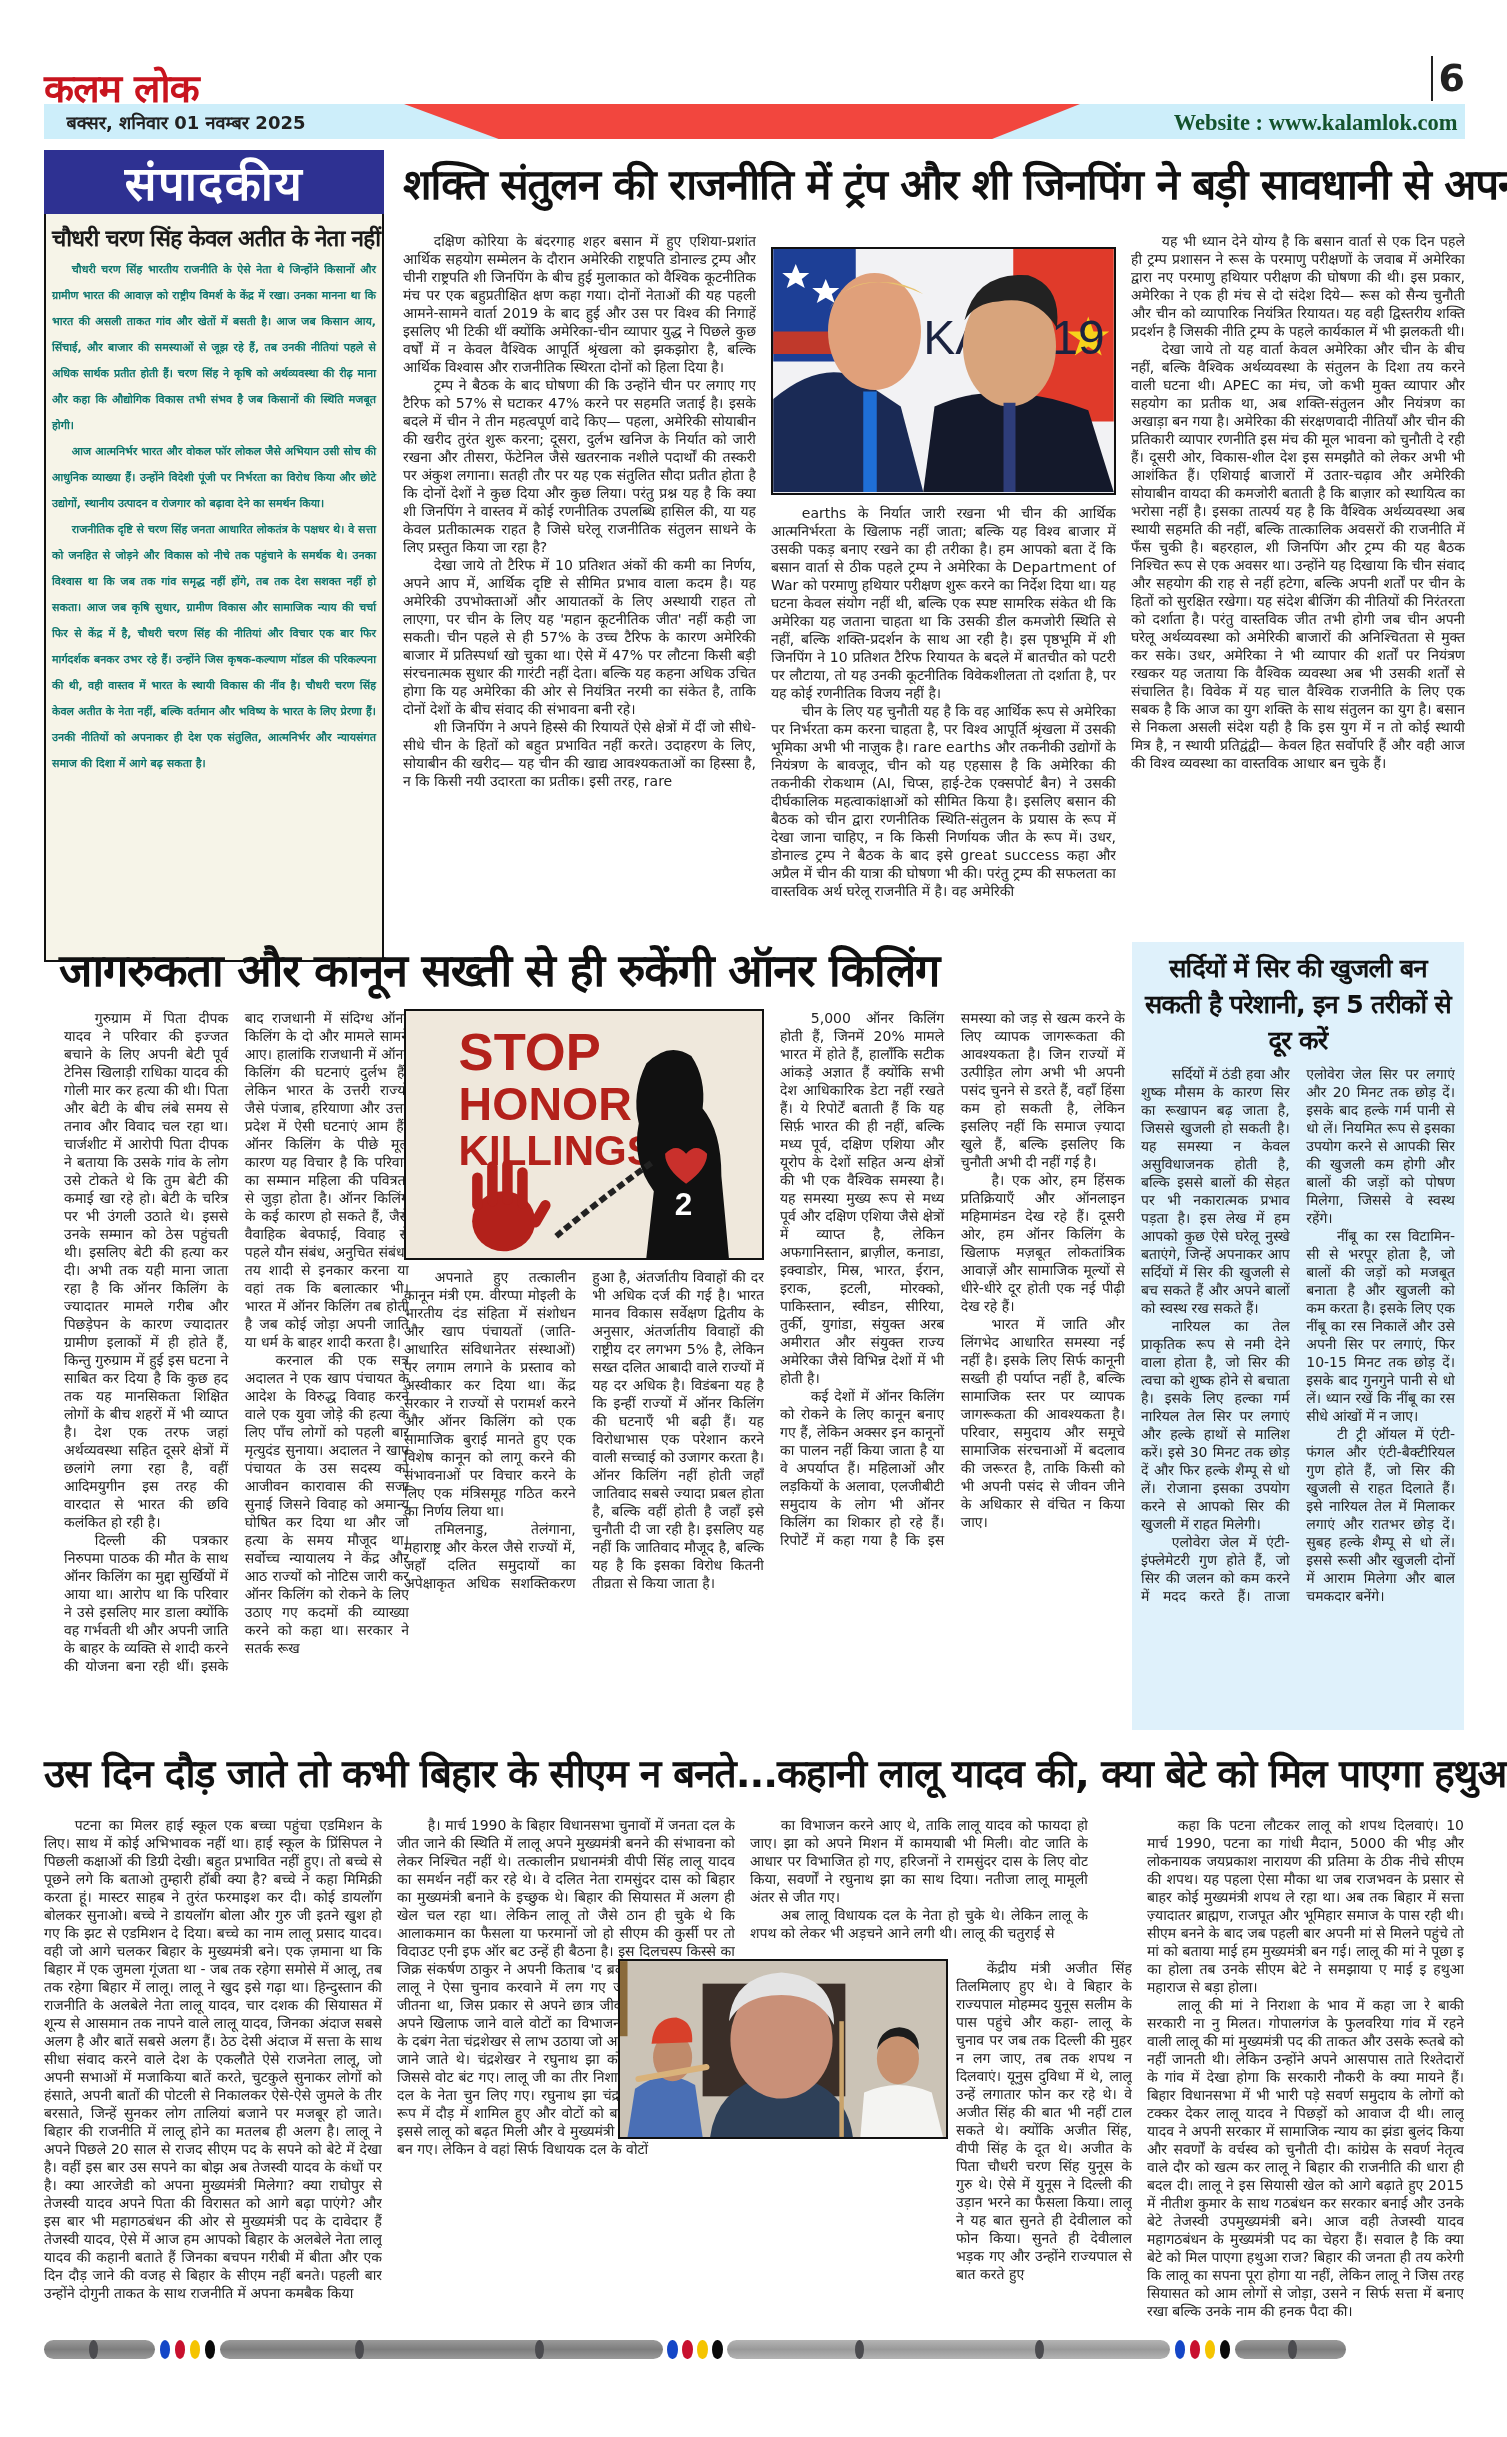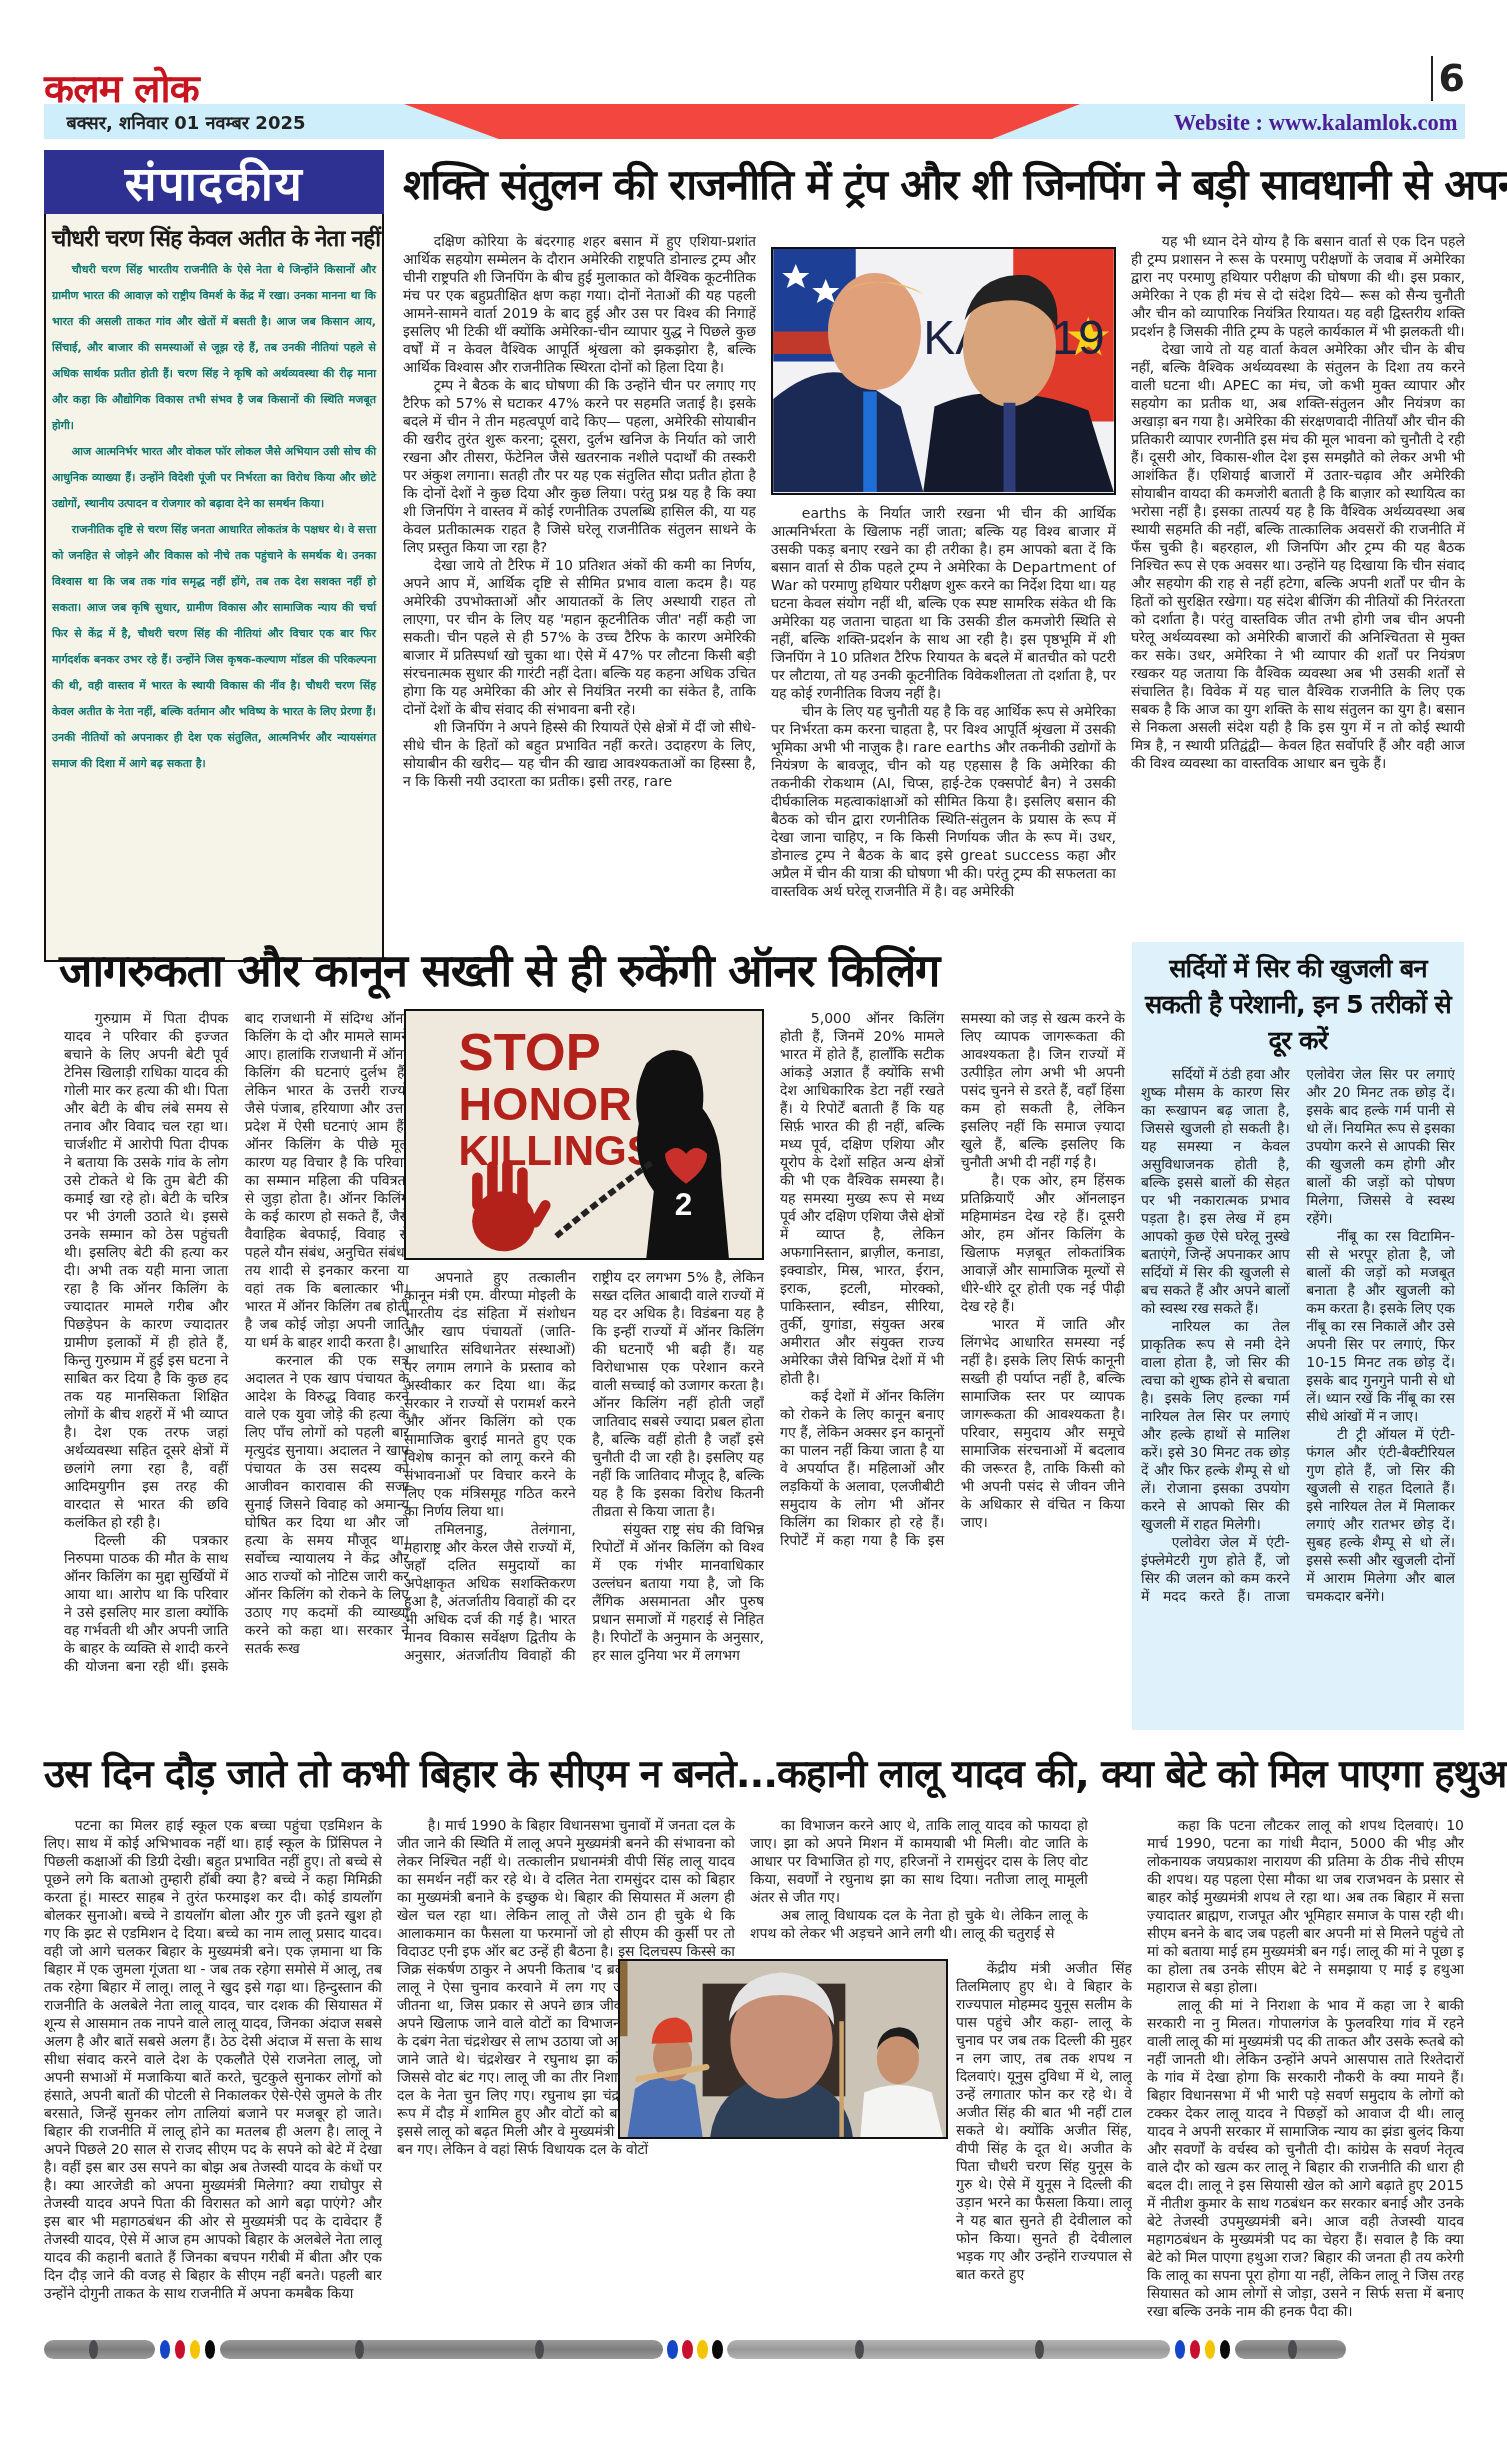--- a/index.html
+++ b/index.html
@@ -9,21 +9,21 @@
   .page { position: absolute; left: 44px; top: 41px; width: 1421px; height: 2327px; text-decoration: underline; }
 
   
   .masthead { position: absolute; left: 0; top: 0; width: 1421px; height: 98px; }
   .logo { position: absolute; left: 0; top: 19px; font-family: "DejaVu Sans", sans-serif; font-weight: bold; font-size: 39px; color: #c8141e; letter-spacing: -0.8px; }
   .section-box { position: absolute; left: 570px; top: 0; width: 311px; height: 63px; border-left: 2.3px solid #d6217f; border-right: 2.3px solid #d6217f; display: flex; align-items: center; justify-content: center; font-weight: bold; font-size: 39px; color: #111; }
   .page-num { position: absolute; right: 0; top: 15px; height: 45px; border-left: 2.3px solid #222; padding-left: 6px; font-weight: bold; font-size: 38px; color: #222; line-height: 45px; }
   .strip { position: absolute; left: 0; top: 63px; width: 1421px; height: 35px; background: #cdeefa; }
   .strip-trap { position: absolute; left: 360px; top: 63px; width: 676px; height: 35px; background: #f2463e; clip-path: polygon(0 0, 100% 0, 87% 100%, 14% 100%); }
   .dateline { position: absolute; left: 22.5px; top: 69px; font-size: 18px; font-weight: bold; color: #222; }
-  .website { position: absolute; right: 7.5px; top: 69px; font-family: "Liberation Serif", serif; font-size: 22.5px; font-weight: bold; color: #4c1d95; }
+  .website { position: absolute; right: 7.5px; top: 69px; font-family: "Liberation Serif", serif; font-size: 22.5px; font-weight: bold; color: #14532d; }
 
   
   .body-text { font-size: 14px; line-height: 18px; text-align: justify; color: #222; }
   .body-text p { text-indent: 2.2em; }
   .cols2 { column-count: 2; column-gap: 16.5px; }
   .headline { font-family: "DejaVu Sans", sans-serif; font-weight: bold; color: #111; letter-spacing: -1.1px; white-space: nowrap; }
 
   
   .editorial { position: absolute; left: 0; top: 109px; width: 340px; }
   .ed-head { background: #2e3192; color: #fff; height: 64px; display: flex; align-items: center; justify-content: center; font-size: 47px; font-weight: bold; letter-spacing: 1.5px; }
@@ -157,21 +157,20 @@
         </g>
         <path d="M320,70 Q350,40 380,60 Q400,90 395,130 Q420,160 420,220 L430,329 L320,329 L330,240 Q300,200 310,150 Q300,110 320,70 Z" fill="#111"></path>
         <path d="M200,300 Q260,250 330,200" stroke="#222" stroke-width="8" fill="none" stroke-dasharray="10 5"></path>
         <path d="M345,190 q15,-15 28,0 q13,-15 28,0 q0,20 -28,40 q-28,-20 -28,-40 z" fill="#c9302c"></path>
         <text x="358" y="272" font-family="Liberation Sans, sans-serif" font-weight="bold" font-size="42" fill="#fff">2</text>
       </svg>
     </div>
     <div class="a2-belowphoto body-text cols2">
       <p>अपनाते हुए तत्कालीन कानून मंत्री एम. वीरप्पा मोइली के भारतीय दंड संहिता में संशोधन और खाप पंचायतों (जाति-आधारित संविधानेतर संस्थाओं) पर लगाम लगाने के प्रस्ताव को अस्वीकार कर दिया था। केंद्र सरकार ने राज्यों से परामर्श करने और ऑनर किलिंग को एक सामाजिक बुराई मानते हुए एक विशेष कानून को लागू करने की संभावनाओं पर विचार करने के लिए एक मंत्रिसमूह गठित करने का निर्णय लिया था।</p>
       <p>तमिलनाडु, तेलंगाना, महाराष्ट्र और केरल जैसे राज्यों में, जहाँ दलित समुदायों का अपेक्षाकृत अधिक सशक्तिकरण हुआ है, अंतर्जातीय विवाहों की दर भी अधिक दर्ज की गई है। भारत मानव विकास सर्वेक्षण द्वितीय के अनुसार, अंतर्जातीय विवाहों की राष्ट्रीय दर लगभग 5% है, लेकिन सख्त दलित आबादी वाले राज्यों में यह दर अधिक है। विडंबना यह है कि इन्हीं राज्यों में ऑनर किलिंग की घटनाएँ भी बढ़ी हैं। यह विरोधाभास एक परेशान करने वाली सच्चाई को उजागर करता है। ऑनर किलिंग नहीं होती जहाँ जातिवाद सबसे ज्यादा प्रबल होता है, बल्कि वहीं होती है जहाँ इसे चुनौती दी जा रही है। इसलिए यह नहीं कि जातिवाद मौजूद है, बल्कि यह है कि इसका विरोध कितनी तीव्रता से किया जाता है।</p>
-      <p>संयुक्त राष्ट्र संघ की विभिन्न रिपोर्टों में ऑनर किलिंग को विश्व में एक गंभीर मानवाधिकार उल्लंघन बताया गया है, जो कि लैंगिक असमानता और पुरुष प्रधान समाजों में गहराई से निहित है। रिपोर्टों के अनुमान के अनुसार, हर साल दुनिया भर में लगभग</p>
     </div>
     <div class="a2-colC body-text cols2">
       <p>5,000 ऑनर किलिंग होती हैं, जिनमें 20% मामले भारत में होते हैं, हालाँकि सटीक आंकड़े अज्ञात हैं क्योंकि सभी देश आधिकारिक डेटा नहीं रखते हैं। ये रिपोर्टें बताती हैं कि यह सिर्फ़ भारत की ही नहीं, बल्कि मध्य पूर्व, दक्षिण एशिया और यूरोप के देशों सहित अन्य क्षेत्रों की भी एक वैश्विक समस्या है। यह समस्या मुख्य रूप से मध्य पूर्व और दक्षिण एशिया जैसे क्षेत्रों में व्याप्त है, लेकिन अफगानिस्तान, ब्राज़ील, कनाडा, इक्वाडोर, मिस्र, भारत, ईरान, इराक, इटली, मोरक्को, पाकिस्तान, स्वीडन, सीरिया, तुर्की, युगांडा, संयुक्त अरब अमीरात और संयुक्त राज्य अमेरिका जैसे विभिन्न देशों में भी होती है।</p>
       <p>कई देशों में ऑनर किलिंग को रोकने के लिए कानून बनाए गए हैं, लेकिन अक्सर इन कानूनों का पालन नहीं किया जाता है या वे अपर्याप्त हैं। महिलाओं और लड़कियों के अलावा, एलजीबीटी समुदाय के लोग भी ऑनर किलिंग का शिकार हो रहे हैं। रिपोर्टें में कहा गया है कि इस समस्या को जड़ से खत्म करने के लिए व्यापक जागरूकता की आवश्यकता है। जिन राज्यों में उत्पीड़ित लोग अभी भी अपनी पसंद चुनने से डरते हैं, वहाँ हिंसा कम हो सकती है, लेकिन इसलिए नहीं कि समाज ज़्यादा खुले हैं, बल्कि इसलिए कि चुनौती अभी दी नहीं गई है।</p>
       <p>है। एक ओर, हम हिंसक प्रतिक्रियाएँ और ऑनलाइन महिमामंडन देख रहे हैं। दूसरी ओर, हम ऑनर किलिंग के खिलाफ मज़बूत लोकतांत्रिक आवाज़ें और सामाजिक मूल्यों से धीरे-धीरे दूर होती एक नई पीढ़ी देख रहे हैं।</p>
       <p>भारत में जाति और लिंगभेद आधारित समस्या नई नहीं है। इसके लिए सिर्फ कानूनी सख्ती ही पर्याप्त नहीं है, बल्कि सामाजिक स्तर पर व्यापक जागरूकता की आवश्यकता है। परिवार, समुदाय और समूचे सामाजिक संरचनाओं में बदलाव की जरूरत है, ताकि किसी को भी अपनी पसंद से जीवन जीने के अधिकार से वंचित न किया जाए।</p>
     </div>
   </div>
 
   <div class="health" style="background: rgb(223, 241, 251);">

